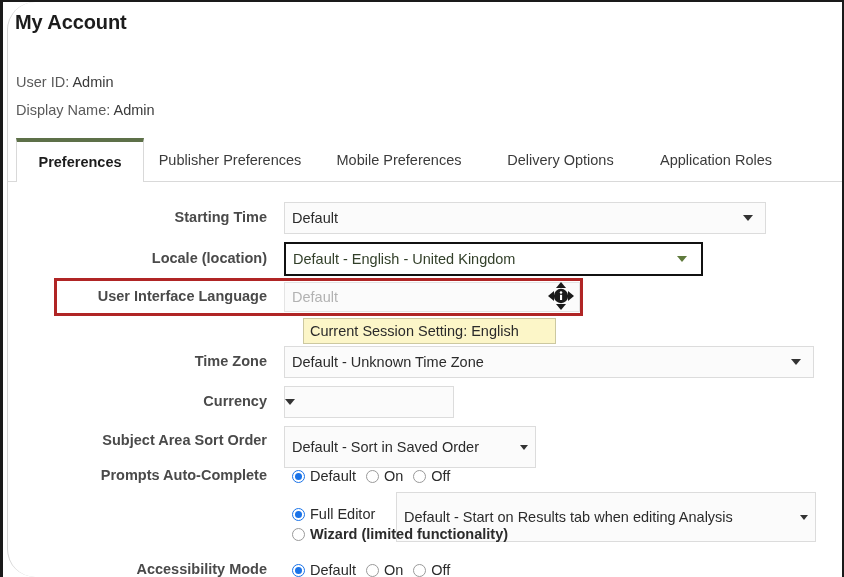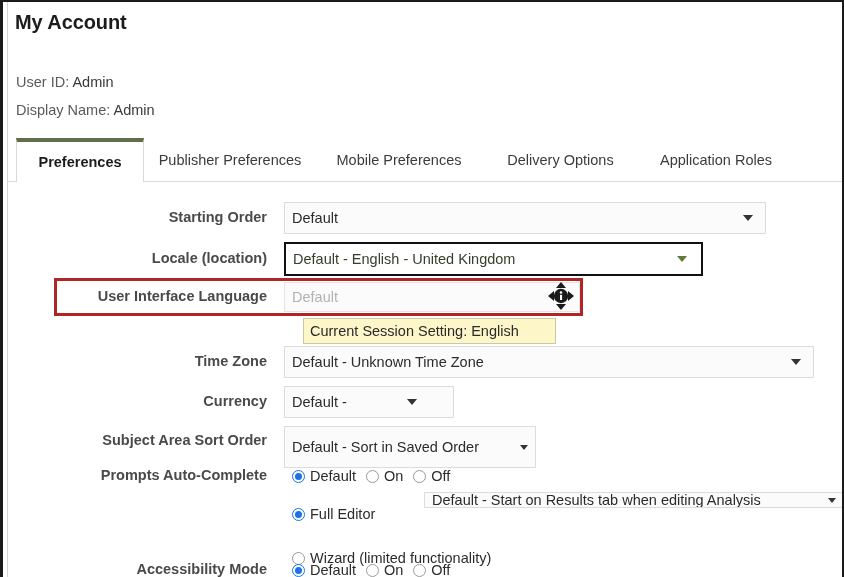--- a/index.html
+++ b/index.html
@@ -23,20 +23,21 @@
     overflow: hidden;
   }
   #inner {
     position: absolute;
     left: 4px;
     top: 0;
     right: 0;
     bottom: 0;
     border-left: 1px solid #d4d4d4;
     box-sizing: border-box;
+    border-radius: 28px;
   }
 
   
   .page-title {
     position: absolute;
     left: 7px;
     top: 9px;
     font-size: 20px;
     font-weight: bold;
     color: #1c1c1c;
@@ -248,21 +249,21 @@
         <span>Application Roles</span>
       </div>
       <div class="tab" style="left:480px; width:145px;">
         <span>Delivery Options</span>
       </div>
     </div>
 
     <div id="form">
 
       <div class="row" style="top:20px; height:32px;">
-        <div class="lbl" style="top:7px;">Starting Order</div>
+        <div class="lbl" style="top:7px;">Starting Time</div>
         <div class="sel" style="left:276px; top:0; width:482px; height:32px;">
           <span class="txt">Default</span>
           <span class="caret" style="margin-right:12px;"></span>
         </div>
       </div>
 
       <div class="row" style="top:60px; height:34px;">
         <div class="lbl" style="top:8px;">Locale (location)</div>
         <div class="sel focused" style="left:276px; top:0; width:419px; height:34px;">
           <span class="txt">Default - English - United Kingdom</span>
@@ -301,21 +302,20 @@
         <div class="lbl" style="top:7px;">Time Zone</div>
         <div class="sel" style="left:276px; top:0; width:530px; height:32px;">
           <span class="txt">Default - Unknown Time Zone</span>
           <span class="caret" style="margin-right:12px;"></span>
         </div>
       </div>
 
       <div class="row" style="top:204px; height:32px;">
         <div class="lbl" style="top:7px;">Currency</div>
         <div class="sel" style="left:276px; top:0; width:170px; height:32px;">
-          <span class="txt">Default -</span>
           <span class="caret" style="margin-right:36px;"></span>
         </div>
       </div>
 
       <div class="row" style="top:244px; height:30px;">
         <div class="lbl" style="top:6px;">Subject Area Sort Order</div>
         <div class="sel" style="left:276px; top:0; width:252px; height:42px;">
           <span class="txt">Default - Sort in Saved Order</span>
           <span class="caret" style="margin-right:7px; border-left-width:4px; border-right-width:4px; border-top-width:5px;"></span>
         </div>
@@ -339,27 +339,27 @@
         </div>
       </div>
 
       <div class="row" style="top:310px; height:32px;">
         <div class="radio-grp" style="left:284px; top:10px; height:24px;">
           <span class="radio-item">
             <span class="radio on"></span>
             <span>Full Editor</span>
           </span>
         </div>
-        <div class="sel" style="left:416px; top:0; width:420px; height:16px;">
+        <div class="sel" style="left:388px; top:0; width:420px; height:50px;">
           <span class="txt">Default - Start on Results tab when editing Analysis</span>
           <span class="caret" style="margin-right:7px; border-left-width:4px; border-right-width:4px; border-top-width:5px;"></span>
         </div>
       </div>
 
-      <div class="row" style="top:364px; height:24px;">
+      <div class="row" style="top:340px; height:24px;font-weight:bold;">
         <div class="radio-grp" style="left:284px; top:0; height:24px;">
           <span class="radio-item">
             <span class="radio"></span>
             <span>Wizard (limited functionality)</span>
           </span>
         </div>
       </div>
 
       <div class="row" style="top:376px; height:24px;">
         <div class="lbl" style="top:3px;">Accessibility Mode</div>

